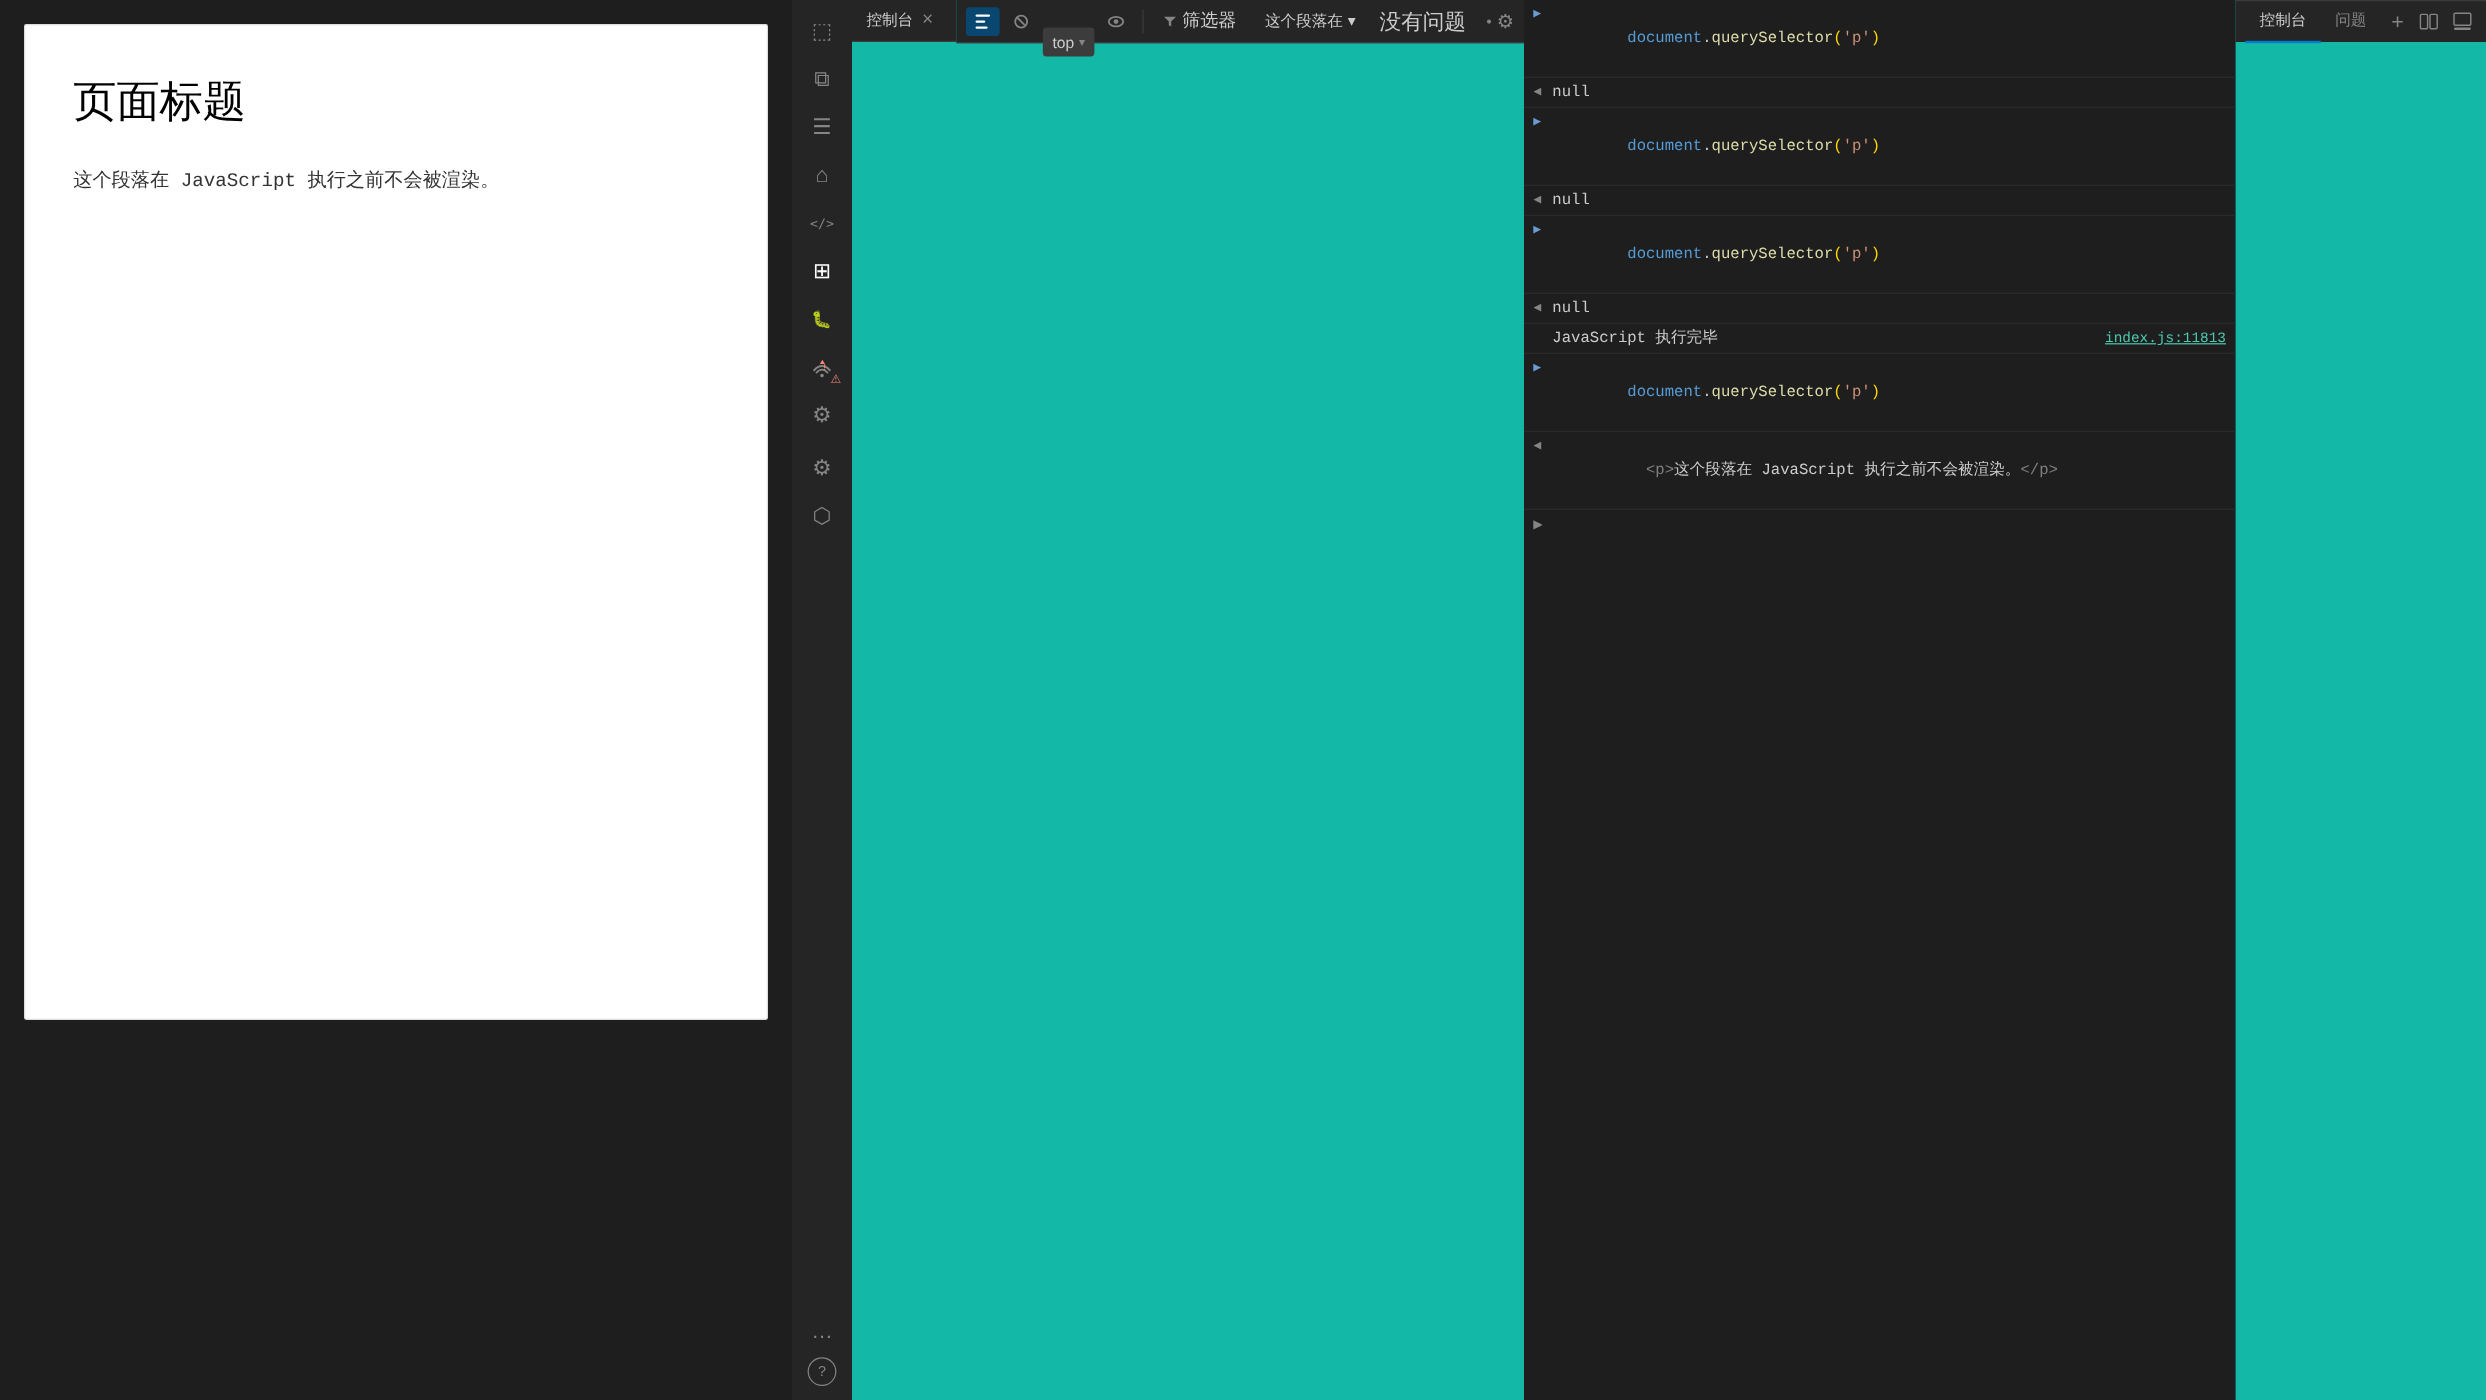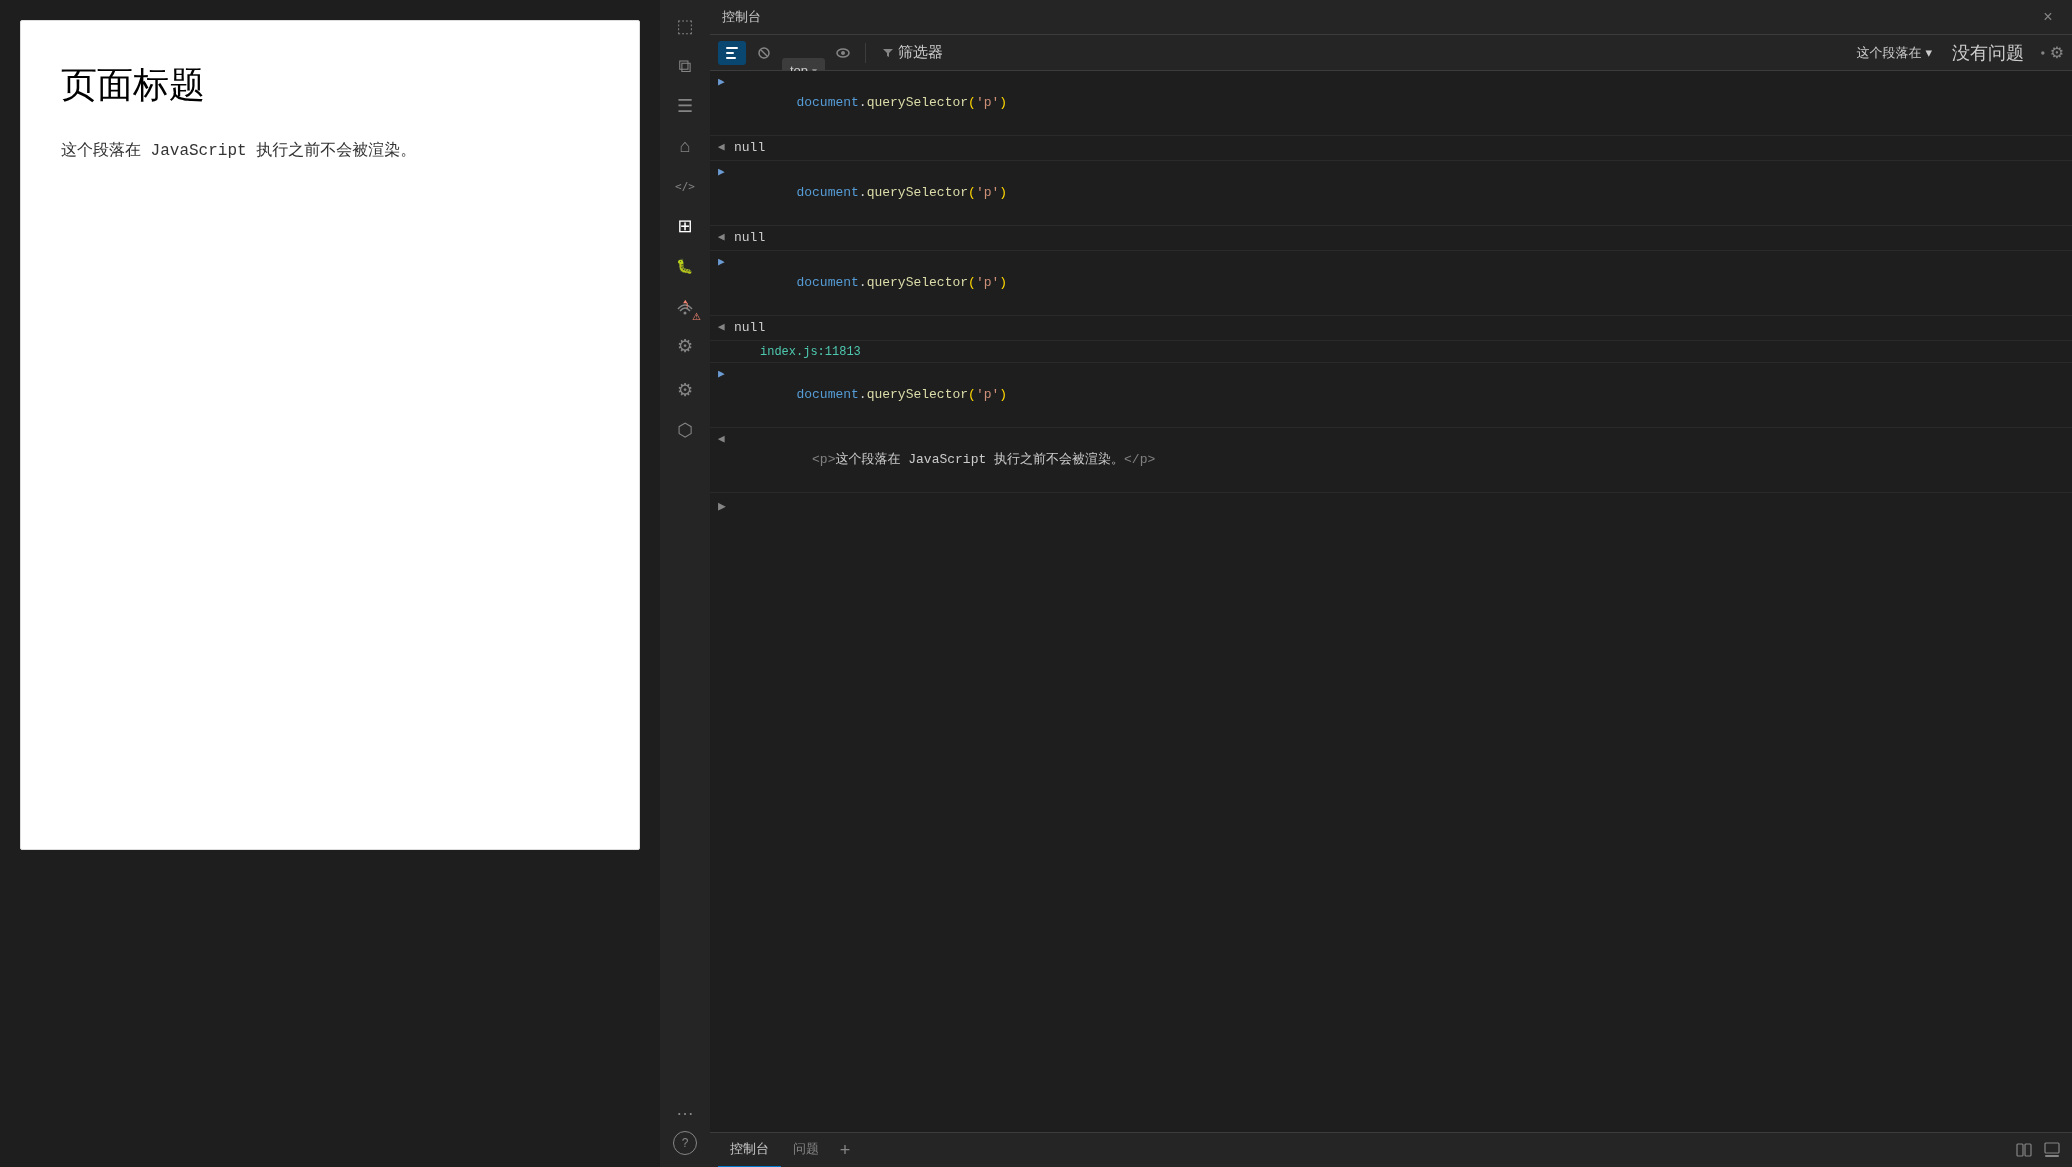--- a/index.html
+++ b/index.html
@@ -74,21 +74,21 @@
       display: flex;
       flex-direction: column;
       align-items: center;
       gap: 4px;
     }
 
     
     .devtools {
       flex: 1;
       display: flex;
-      flex-direction: column;
+      flex-direction: row;
       background: #14b8a6;
       min-width: 0;
     }
 
     
     .devtools-titlebar {
       height: 35px;
       background: #252526;
       display: flex;
       align-items: center;
@@ -245,20 +245,21 @@
 
     .line-content .keyword { color: #569cd6; }
     .line-content .string { color: #ce9178; }
     .line-content .method { color: #dcdcaa; }
     .line-content .paren { color: #ffd700; }
     .line-content .tag { color: #808080; }
 
     .line-source {
       color: #4ec9b0;
       font-size: 12px;
+      text-decoration: underline;
       cursor: pointer;
       flex-shrink: 0;
       margin-left: 26px;
       align-self: center;
     }
 
     .console-input-line {
       display: flex;
       align-items: center;
       padding: 2px 8px;
@@ -461,20 +462,21 @@
       </span>
     </div>
 
     <div class="console-line">
       <span class="line-arrow result">◀</span>
       <span class="line-content null-val">null</span>
     </div>
 
     <div class="console-line">
       <span class="line-arrow" style="width:16px"></span>
+      <span class="line-content">JavaScript 执行完毕</span>
       <span class="line-source">index.js:11813</span>
     </div>
 
     <div class="console-line">
       <span class="line-arrow expand">▶</span>
       <span class="line-content">
         <span class="keyword">document</span>.<span class="method">querySelector</span><span class="paren">(</span><span class="string">'p'</span><span class="paren">)</span>
       </span>
     </div>
 

